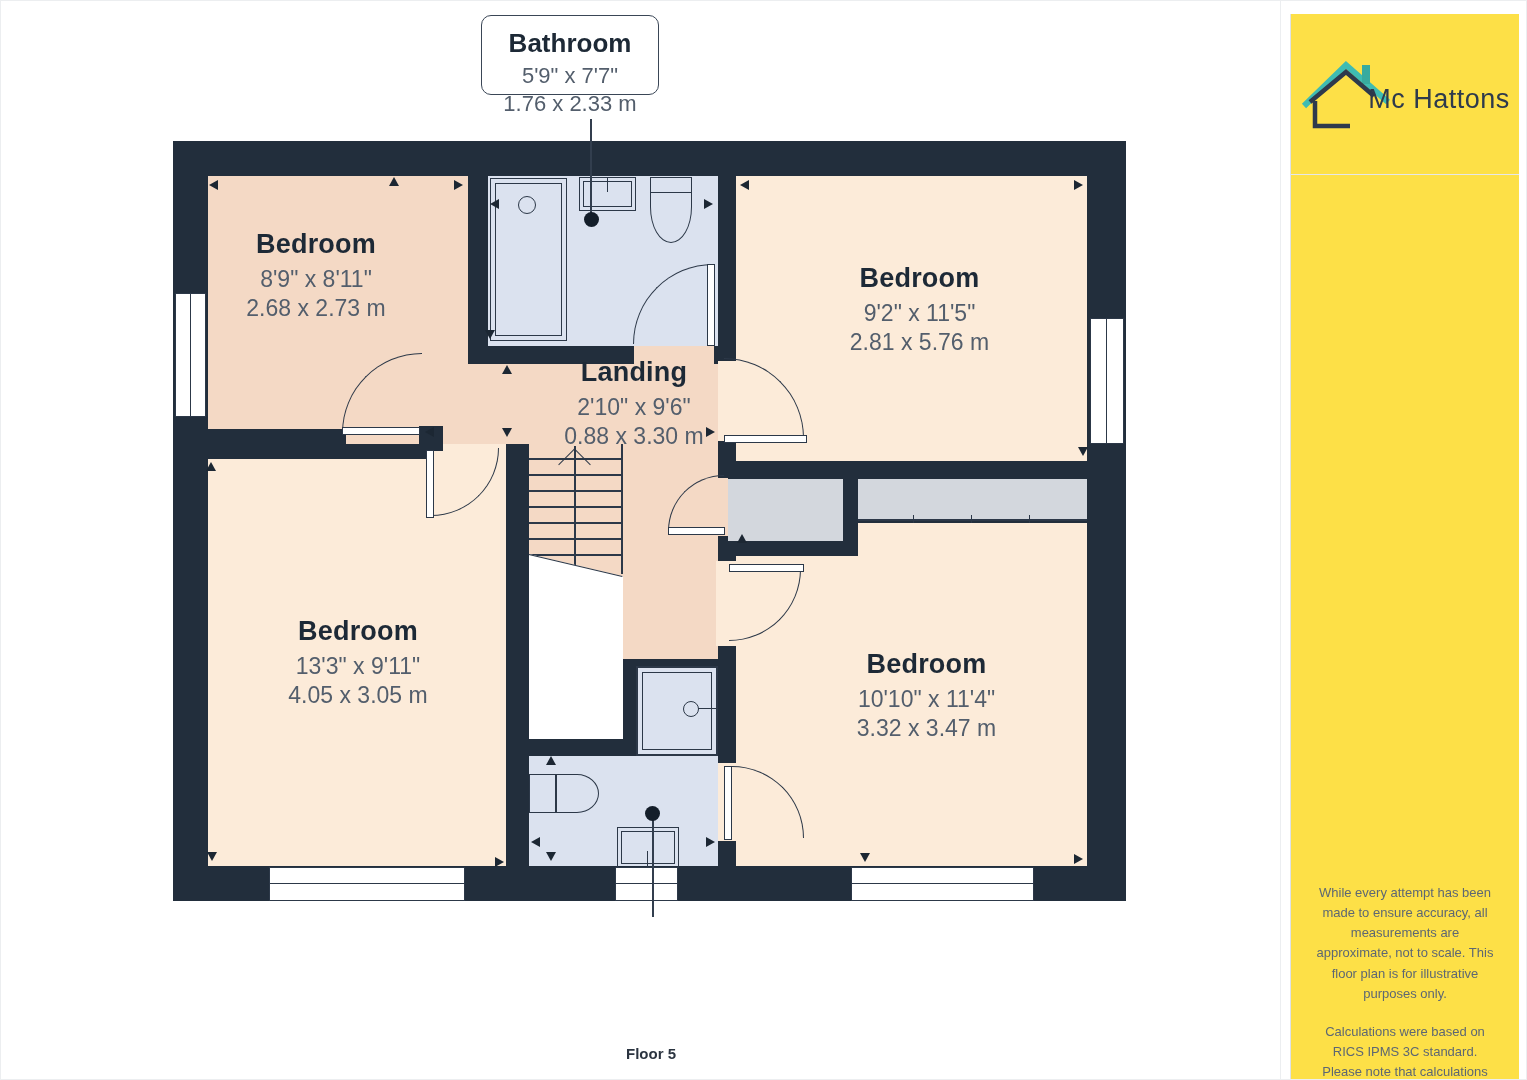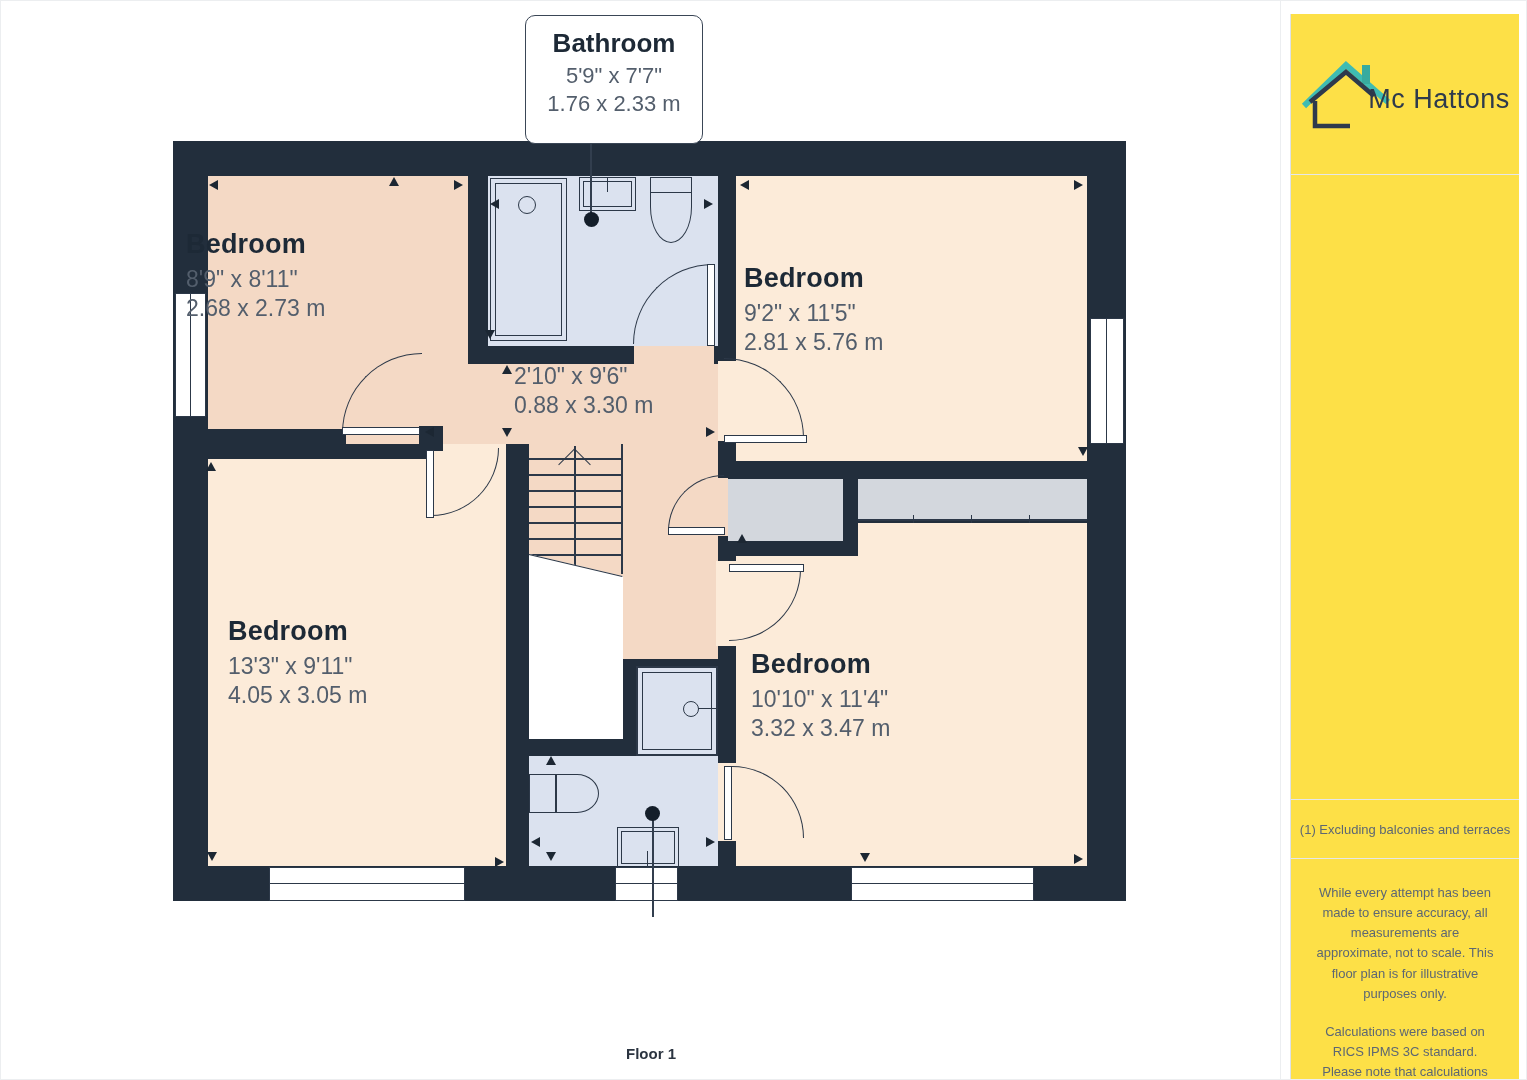--- a/index.html
+++ b/index.html
@@ -4,21 +4,21 @@
 <style>
   html,body{margin:0;padding:0;background:#fff;font-family:"Liberation Sans",sans-serif;}
   .page{position:relative;width:1527px;height:1080px;background:#fff;border:1px solid #eceef0;box-sizing:border-box;overflow:hidden;}
   .abs{position:absolute;}
   .fill{position:absolute;}
   .line{position:absolute;background:#2c3848;}
   .win{position:absolute;background:#fff;border:1.4px solid #2c3848;box-sizing:border-box;}
   .fx{position:absolute;border:1.4px solid #2c3848;box-sizing:border-box;}
   .arc{position:absolute;box-sizing:border-box;border:0 solid #2c3848;background:transparent;}
   .leaf{position:absolute;background:#fff;border:1.2px solid #2c3848;box-sizing:border-box;}
-  .room-label{position:absolute;text-align:left;color:#1d2936;z-index:30;}
+  .room-label{position:absolute;text-align:center;color:#1d2936;z-index:30;}
   .room-label .t{font-size:27px;font-weight:bold;letter-spacing:.2px;}
   .room-label .d{font-size:23px;color:#535e6c;line-height:29px;margin-top:5px;}
   .callout{position:absolute;background:#fff;border:1.6px solid #3a4656;border-radius:10px;text-align:center;box-sizing:border-box;z-index:40;padding-top:12px;}
   .callout .t{font-size:26px;font-weight:bold;color:#1d2936;}
   .callout .d{font-size:22px;color:#535e6c;line-height:28px;margin-top:3px;}
   .floor-label{position:absolute;left:560px;top:1044px;width:180px;text-align:center;font-size:15px;font-weight:bold;color:#2b3440;}
   .sidebar{position:absolute;left:1289px;top:0;width:228px;height:1080px;border-left:1px solid #dfe2e6;background:#fde047;margin-top:13px;}
   .side-div{position:absolute;left:1279px;top:0;width:1px;height:1080px;background:#eceef0;}
   .logo-sec{position:absolute;left:0;top:0;width:100%;height:160px;border-bottom:1px solid #e5e7ea;}
   .logo-row{position:absolute;top:38px;left:0;right:0;display:flex;justify-content:center;align-items:flex-start;}
@@ -127,37 +127,38 @@
 
     <div class="room-label" style="left:185px;top:228px;width:260px;">
       <div class="t">Bedroom</div>
       <div class="d"><span>8'9" x 8'11"</span><br><span>2.68 x 2.73 m</span></div>
     </div>
     <div class="room-label" style="left:743px;top:262px;width:351px;">
       <div class="t">Bedroom</div>
       <div class="d"><span>9'2" x 11'5"</span><br><span>2.81 x 5.76 m</span></div>
     </div>
     <div class="room-label" style="left:513px;top:356px;width:240px;">
+      <div class="t">Landing</div>
       <div class="d"><span>2'10" x 9'6"</span><br><span>0.88 x 3.30 m</span></div>
     </div>
     <div class="room-label" style="left:227px;top:615px;width:260px;">
       <div class="t">Bedroom</div>
       <div class="d"><span>13'3" x 9'11"</span><br><span>4.05 x 3.05 m</span></div>
     </div>
     <div class="room-label" style="left:750px;top:648px;width:351px;">
       <div class="t">Bedroom</div>
       <div class="d"><span>10'10" x 11'4"</span><br><span>3.32 x 3.47 m</span></div>
     </div>
 
-    <div class="callout" style="left:524px;top:14px;width:178px;height:129px;">
+    <div class="callout" style="left:480px;top:14px;width:178px;height:80px;">
       <div class="t">Bathroom</div>
       <div class="d"><span>5'9" x 7'7"</span><br><span>1.76 x 2.33 m</span></div>
     </div>
 
-    <div class="floor-label">Floor 1</div>
+    <div class="floor-label">Floor 5</div>
   <div style="position: absolute; width: 0px; height: 0px; left: 208px; top: 179px; border-top: 5px solid transparent; border-bottom: 5px solid transparent; border-right: 9px solid rgb(28, 39, 51);"></div>
       <div style="position: absolute; width: 0px; height: 0px; left: 388px; top: 176px; border-left: 5px solid transparent; border-right: 5px solid transparent; border-bottom: 9px solid rgb(28, 39, 51);"></div>
       <div style="position: absolute; width: 0px; height: 0px; left: 453px; top: 179px; border-top: 5px solid transparent; border-bottom: 5px solid transparent; border-left: 9px solid rgb(28, 39, 51);"></div>
       <div style="position: absolute; width: 0px; height: 0px; left: 489px; top: 198px; border-top: 5px solid transparent; border-bottom: 5px solid transparent; border-right: 9px solid rgb(28, 39, 51);"></div>
       <div style="position: absolute; width: 0px; height: 0px; left: 703px; top: 198px; border-top: 5px solid transparent; border-bottom: 5px solid transparent; border-left: 9px solid rgb(28, 39, 51);"></div>
       <div style="position: absolute; width: 0px; height: 0px; left: 484px; top: 329px; border-left: 5px solid transparent; border-right: 5px solid transparent; border-top: 9px solid rgb(28, 39, 51);"></div>
       <div style="position: absolute; width: 0px; height: 0px; left: 739px; top: 179px; border-top: 5px solid transparent; border-bottom: 5px solid transparent; border-right: 9px solid rgb(28, 39, 51);"></div>
       <div style="position: absolute; width: 0px; height: 0px; left: 1073px; top: 179px; border-top: 5px solid transparent; border-bottom: 5px solid transparent; border-left: 9px solid rgb(28, 39, 51);"></div>
       <div style="position: absolute; width: 0px; height: 0px; left: 1077px; top: 446px; border-left: 5px solid transparent; border-right: 5px solid transparent; border-top: 9px solid rgb(28, 39, 51);"></div>
       <div style="position: absolute; width: 0px; height: 0px; left: 501px; top: 364px; border-left: 5px solid transparent; border-right: 5px solid transparent; border-bottom: 9px solid rgb(28, 39, 51);"></div>
@@ -185,23 +186,20 @@
           <polyline points="4,54 46,13 88,50" fill="none" stroke="#3fbcb2" stroke-width="6"></polyline>
           <rect x="62" y="13" width="8" height="19" fill="#38ab9f"></rect>
           <polyline points="10,50 46,20 74,44" fill="none" stroke="#2e3a4c" stroke-width="4.5"></polyline>
           <polyline points="15,49 15,74 50,74" fill="none" stroke="#2e3a4c" stroke-width="4.5"></polyline>
         </svg>
         <span class="logo-text">Mc Hattons</span>
       </div>
     </div>
 
 
-    <div class="foot-sec">
-      <span>(1) Excluding balconies and terraces</span>
-    </div>
 
     <div class="disc-sec">
       <p>While every attempt has been made to ensure accuracy, all measurements are approximate, not to scale. This floor plan is for illustrative purposes only.</p>
       <p>Calculations were based on RICS IPMS 3C standard. Please note that calculations were adjusted by a third party and therefore may not comply with RICS IPMS 3C.</p>
 
     </div>
   </div>
 </div>
 
 </body></html>

